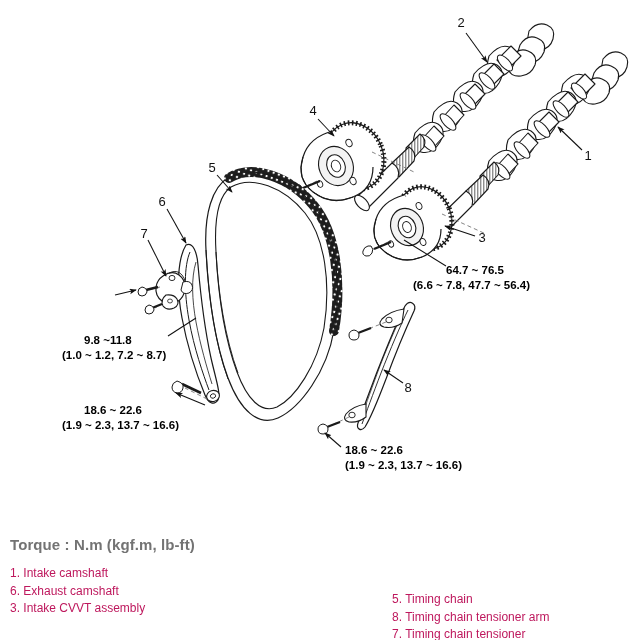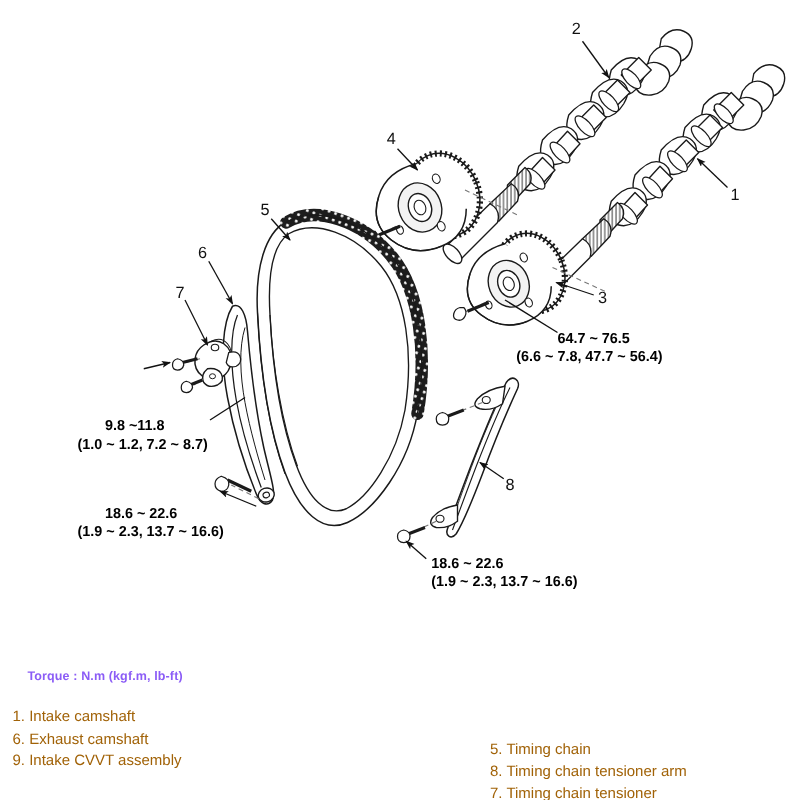--- a/index.html
+++ b/index.html
@@ -38,37 +38,37 @@
   }
   #legend {
     position: absolute;
     left: 0;
     top: 520px;
     width: 639px;
     height: 120px;
   }
   #torque-heading {
     position: absolute;
-    left: 22px;
+    left: 10px;
     top: 16px;
-    font-size: 10px;
+    font-size: 15px;
     font-weight: bold;
-    color: #8b5cf6;
+    color: #737373;
     letter-spacing: 0.1px;
     white-space: nowrap;
   }
   .legend-col {
     position: absolute;
     top: 45px;
   }
   #legend-col-left { left: 10px; }
   #legend-col-right { left: 392px; margin-top: 26px; }
   .legend-item {
     font-size: 12px;
-    color: #a16207;
+    color: #be185d;
     line-height: 17.5px;
     white-space: nowrap;
   }
 </style>
 </head>
 <body>
 
 <div id="diagram-area">
 <svg id="diagram-svg" viewBox="0 0 639 520" xmlns="http://www.w3.org/2000/svg">
 
@@ -351,21 +351,21 @@
 
 </svg>
 </div>
 
 <div id="legend">
   <div id="torque-heading">Torque : N.m (kgf.m, lb-ft)</div>
 
   <div class="legend-col" id="legend-col-left">
     <div class="legend-item">1. Intake camshaft</div>
     <div class="legend-item">6. Exhaust camshaft</div>
-    <div class="legend-item">9. Intake CVVT assembly</div>
+    <div class="legend-item">3. Intake CVVT assembly</div>
   </div>
 
   <div class="legend-col" id="legend-col-right">
     <div class="legend-item">5. Timing chain</div>
     <div class="legend-item">8. Timing chain tensioner arm</div>
     <div class="legend-item">7. Timing chain tensioner</div>
   </div>
 </div>
 
 </body></html>

